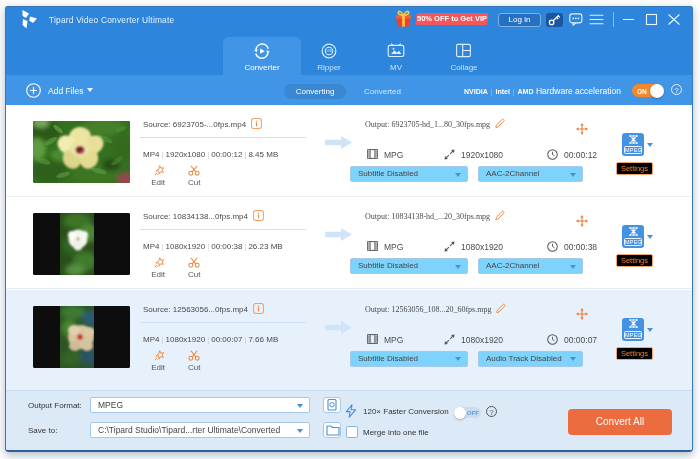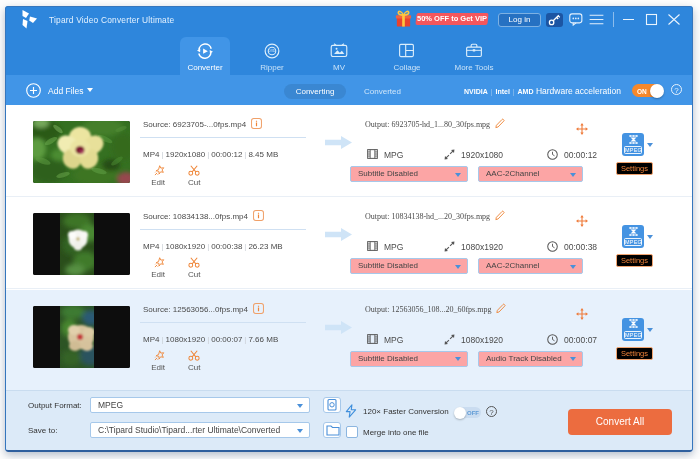--- a/index.html
+++ b/index.html
@@ -17,21 +17,21 @@
 .abs { position:absolute; }
 
 #titlebar { position:absolute; left:0; top:0; width:100%; height:27px; background:#2e86dc; }
 #titlebar .title { position:absolute; left:44px; top:8.5px; font-size:8.4px; color:#e4f2ff; letter-spacing:0.2px; }
 .badge { position:absolute; left:411px; top:7px; width:72px; height:12px; background:#f4565c; border-radius:2px; transform:skewX(-6deg); }
 .badge span { display:block; text-align:center; font-size:7.5px; font-weight:bold; color:#fff; line-height:12px; transform:skewX(6deg); white-space:nowrap;}
 .loginbtn { position:absolute; left:493px; top:7px; width:43px; height:14px; background:#2671c2; border:1px solid #7db1e3; border-radius:3px; color:#fff; font-size:8px; text-align:center; line-height:12px; }
 .keybtn { position:absolute; left:541px; top:7px; width:17px; height:14px; background:#1c55a3; border-radius:3px; }
 
 #tabbar { position:absolute; left:0; top:27px; width:100%; height:42px; background:#2e86dc; }
-.tab { position:absolute; top:4px; width:50px; height:39px; text-align:center; }
+.tab { position:absolute; top:4px; width:78px; height:39px; text-align:center;margin-left:43px; }
 .tab .lbl { position:absolute; bottom:4px; width:100%; font-size:8px; color:#c8e2f8; }
 .tab.active { background:#4195e7; border-radius:6px 6px 0 0; }
 .tab.active .lbl { color:#fff; }
 .tab svg { position:absolute; top:4.5px; left:50%; margin-left:-9px; }
 
 #subbar { position:absolute; left:0; top:69px; width:100%; height:30px; background:#4195e7; }
 #subbar .addfiles { position:absolute; left:43px; top:10.5px; font-size:8.5px; color:#fff; }
 .pill { position:absolute; left:279px; top:9px; width:62px; height:15px; background:#3a87d2; border-radius:8px; color:#fff; font-size:8px; text-align:center; line-height:15px; }
 .converted { position:absolute; left:359px; top:9px; font-size:8px; color:#cfe6fa; line-height:15px;}
 .hwtxt { position:absolute; left:459px; top:11px; font-size:8.5px; color:#fff; }
@@ -47,21 +47,21 @@
 .hr { position:absolute; left:135px; top:32px; width:166px; height:1px; background:#cfe0f2; }
 .infoline { position:absolute; left:138px; top:45px; font-size:8px; color:#4a4a4a; white-space:nowrap;}
 .isep { color:#c9ced4; padding:0 2px; font-size:8px; }
 .editcut { position:absolute; top:60px; left:136px; }
 .ec { display:inline-block; text-align:right; margin-right:7px; font-size:8px; color:#555; }
 .arrow { position:absolute; left:320px; top:30px; }
 .outline1 { position:absolute; left:360px; top:13px; font-size:8px; color:#4a4a4a; white-space:nowrap;font-family:Liberation Serif, serif; }
 .moveico { position:absolute; left:571px; top:16px; }
 .fmt { position:absolute; font-size:8.5px; color:#4b4b4b; top:45px; }
 .fmt.ico { top:44px; }
-.dd { position:absolute; top:61px; height:16px; background:#fca5a5; border:1px solid #a6c8ea; border-radius:2px; font-size:8px; color:#444; line-height:14px; padding-left:7px; }
+.dd { position:absolute; top:61px; height:16px; background:#7dd3fc; border:1px solid #a6c8ea; border-radius:2px; font-size:8px; color:#444; line-height:14px; padding-left:7px; }
 .dd .caret { position:absolute; right:6px; top:5.5px; width:0; height:0; border-left:3.5px solid transparent; border-right:3.5px solid transparent; border-top:4.5px solid #4a90d9; }
 .dd1 { left:345px; width:118px; }
 .dd2 { left:473px; width:105px; }
 .mpegbtn { position:absolute; left:617px; top:28px; width:22px; height:23px; background:#4493e2; border-radius:3px; }
 .mpegbtn .mtxt { position:absolute; bottom:2px; left:2px; right:2px; height:8px; border:1px solid rgba(255,255,255,0.9); border-radius:1.5px; text-align:center; font-size:5.5px; line-height:6px; color:#fff; letter-spacing:0.2px;}
 .mcaret { position:absolute; left:642px; top:38px; width:0; height:0; border-left:3.5px solid transparent; border-right:3.5px solid transparent; border-top:4.5px solid #4a90d9; }
 .setbtn { position:absolute; left:611px; top:57px; width:37px; height:13px; border:1px solid #f2a571; border-radius:2px; color:#ee8239; font-size:7.5px; text-align:center; line-height:11px; background:#000000;}
 
 #bottom { position:absolute; left:0; top:384px; width:100%; height:62px; background:#dceaf8; border-top:1px solid #c9dcef;}
 .blbl { position:absolute; left:23px; font-size:8px; color:#333; }
@@ -169,29 +169,20 @@
       </svg>
       <div class="lbl">MV</div>
     </div>
     <div class="tab" style="left:377px">
       <svg width="17" height="17" viewBox="0 0 21 21">
         <rect x="2" y="3" width="17" height="15" rx="1.5" fill="none" stroke="#dceefb" stroke-width="1.4"></rect>
         <path d="M9.5 3 V18 M9.5 10.5 H19" stroke="#dceefb" stroke-width="1.4"></path>
       </svg>
       <div class="lbl">Collage</div>
     </div>
-    <div class="tab" style="left:444px">
-      <svg width="18" height="17.5" viewBox="0 0 22 21">
-        <rect x="2" y="6" width="18" height="11.5" rx="1.5" fill="none" stroke="#dceefb" stroke-width="1.4"></rect>
-        <path d="M7.5 6 V4 A1.5 1.5 0 0 1 9 2.5 H13 A1.5 1.5 0 0 1 14.5 4 V6" fill="none" stroke="#dceefb" stroke-width="1.4"></path>
-        <path d="M2 10 H20" stroke="#dceefb" stroke-width="1.2"></path>
-        <rect x="9.5" y="8.6" width="3" height="2.8" fill="#dceefb"></rect>
-      </svg>
-      <div class="lbl">More Tools</div>
-    </div>
   </div>
 
   <div id="subbar">
     <svg class="abs" style="left:21px;top:8px" width="15" height="15" viewBox="0 0 17 17">
       <circle cx="8.5" cy="8.5" r="7.7" fill="none" stroke="#fff" stroke-width="1.3"></circle>
       <path d="M8.5 4.5 V12.5 M4.5 8.5 H12.5" stroke="#fff" stroke-width="1.3"></path>
     </svg>
     <div class="addfiles">Add Files</div>
     <div class="abs" style="left:82px;top:13px;width:0;height:0;border-left:3.5px solid transparent;border-right:3.5px solid transparent;border-top:4.5px solid #fff"></div>
     <div class="pill">Converting</div>

